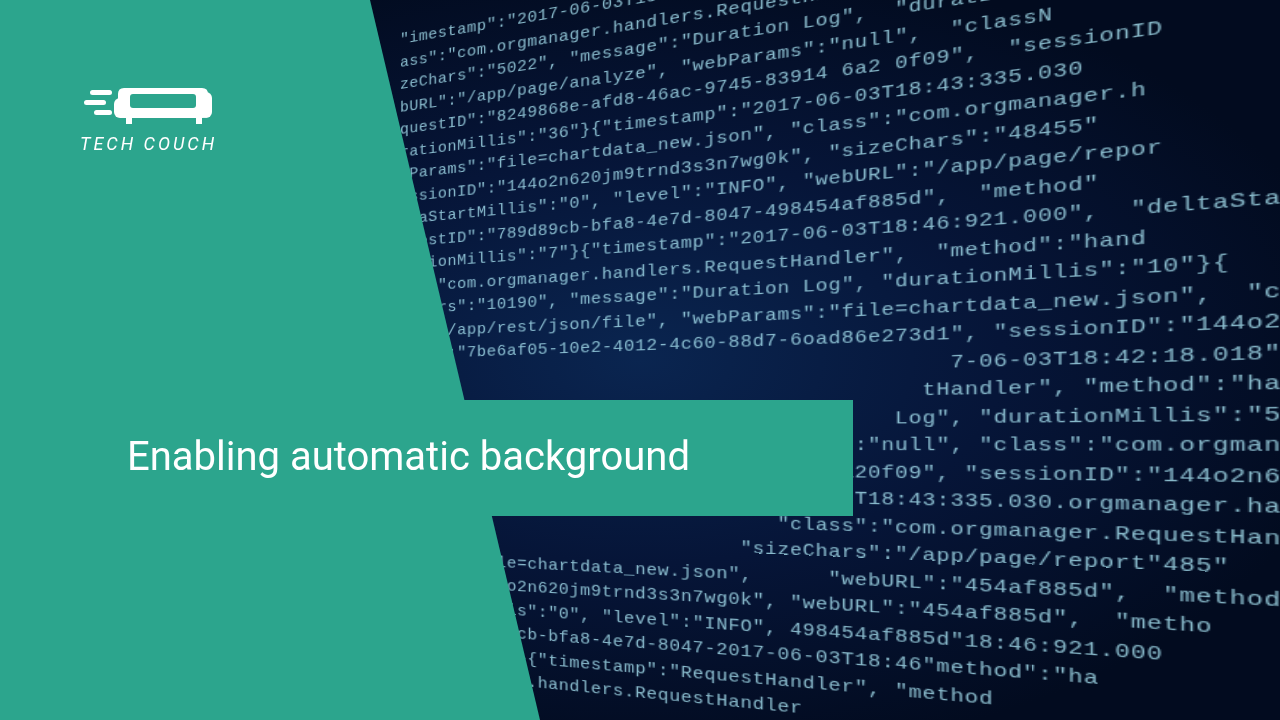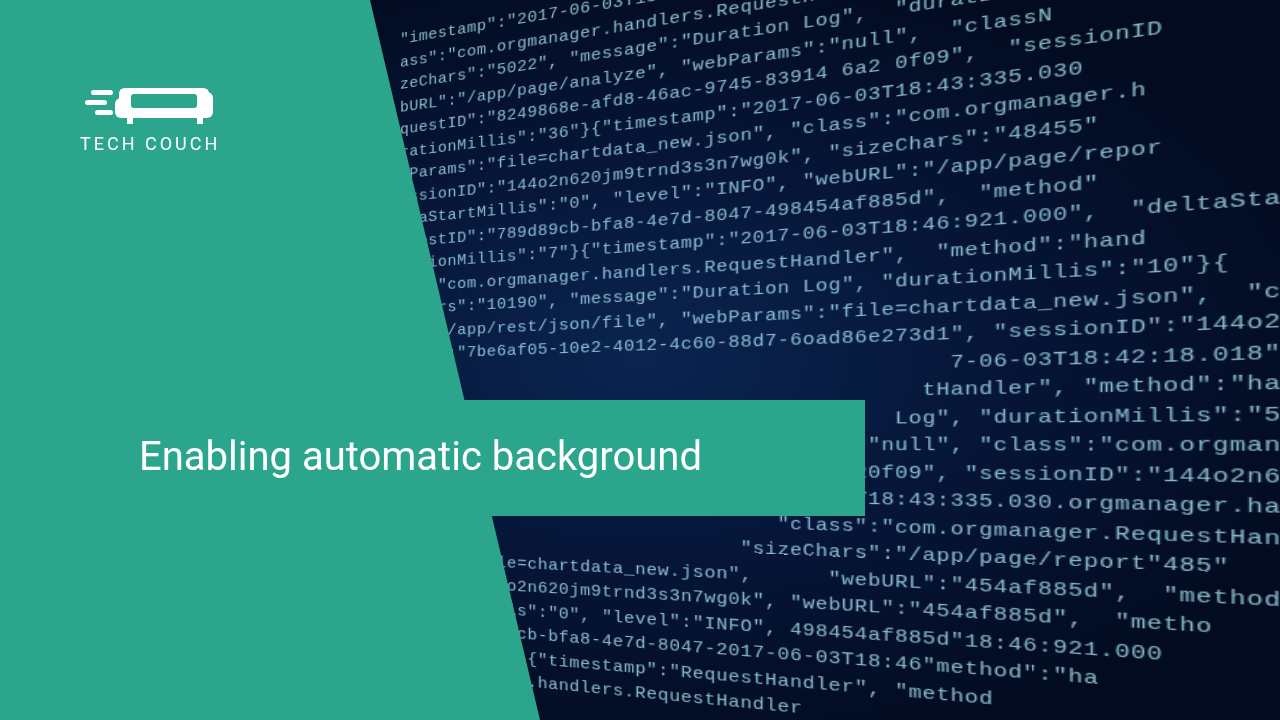--- a/index.html
+++ b/index.html
@@ -42,34 +42,35 @@
   background: #2ca58d;
   clip-path: polygon(0 0, 370px 0, 540px 720px, 0 720px);
 }
 .logo {
   position: absolute;
   top: 70px;
   left: 80px;
   display: flex;
   flex-direction: column;
   align-items: center;
+  font-style: italic;
 }
 .logo svg {
   display: block;
 }
 .logo-text {
   color: #fff;
   font-size: 18px;
   letter-spacing: 3px;
   font-weight: 400;
   margin-top: 8px;
 }
 .title-banner {
   position: absolute;
-  left: 105px;
+  left: 93px;
   top: 400px;
   width: 760px;
   background: #2ca58d;
   padding: 28px 34px 30px 34px;
 }
 .title-text {
   color: #fff;
   font-size: 40px;
   line-height: 1.45;
   font-weight: 400;

